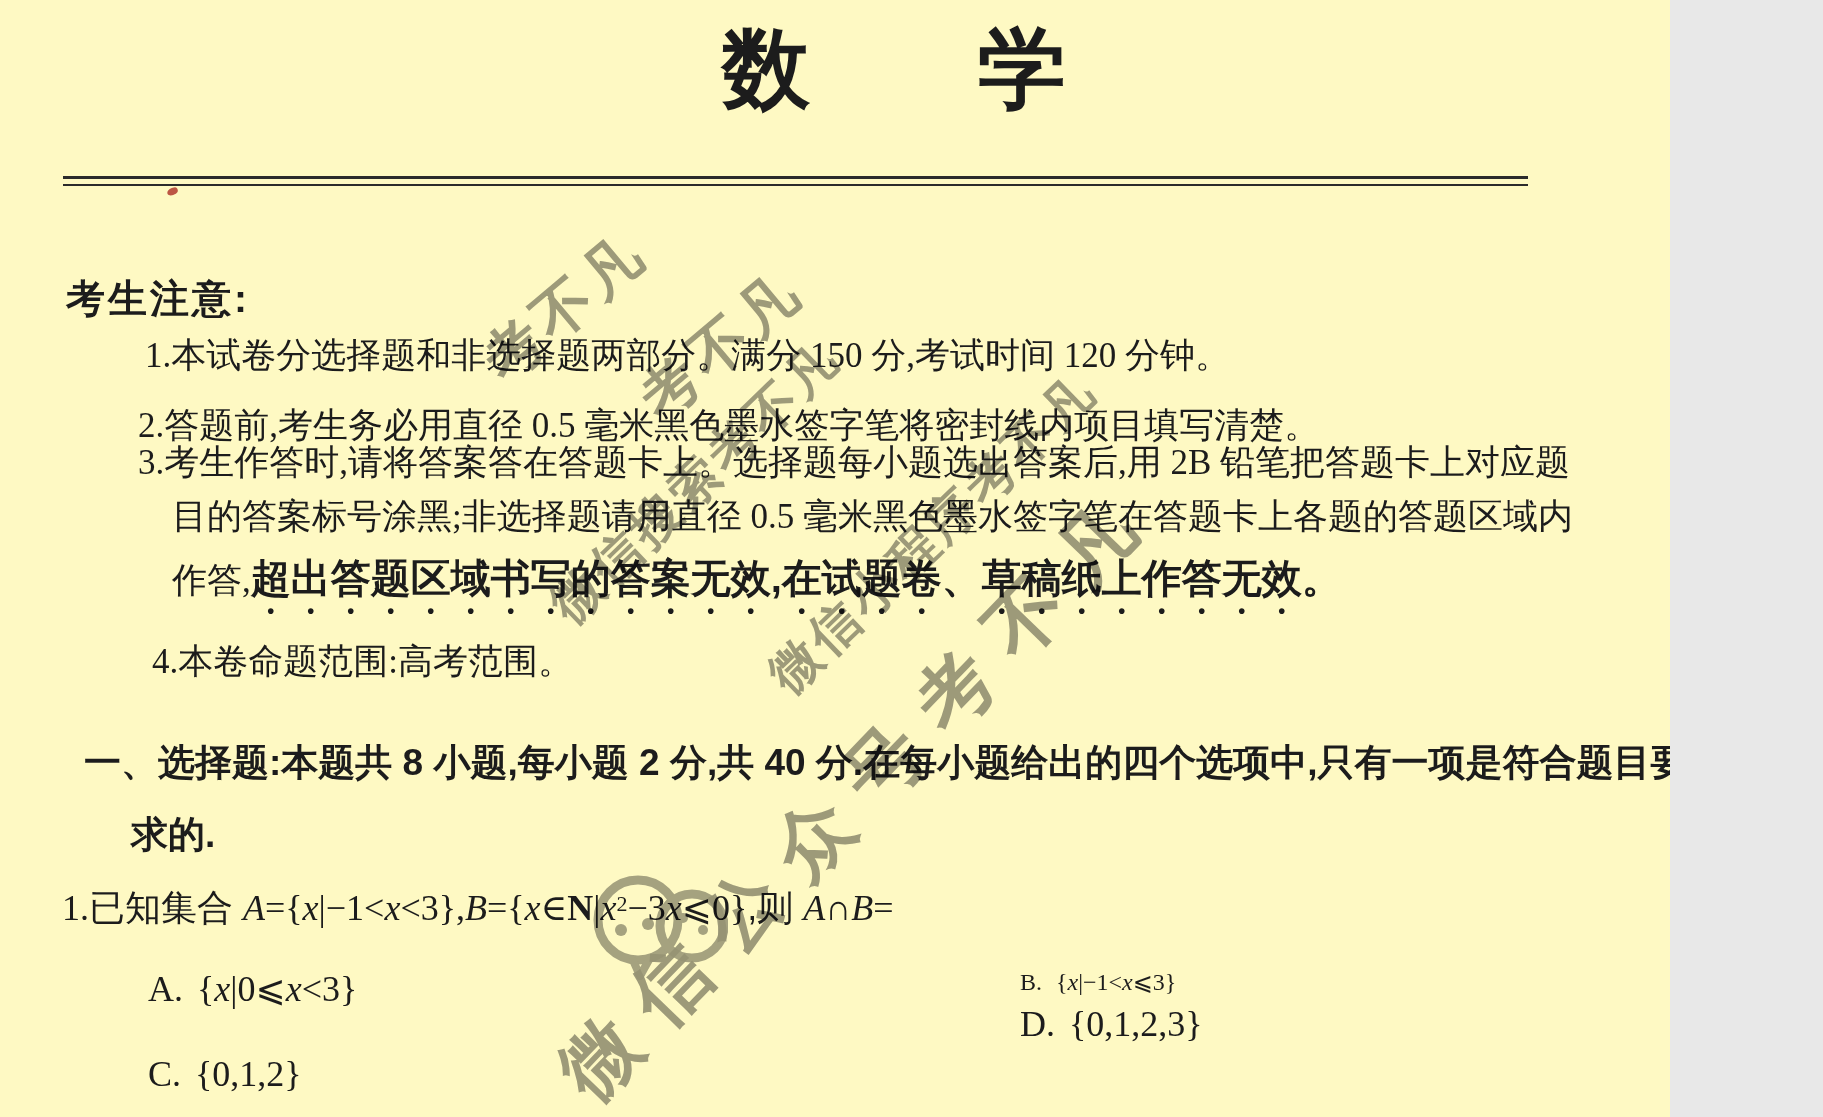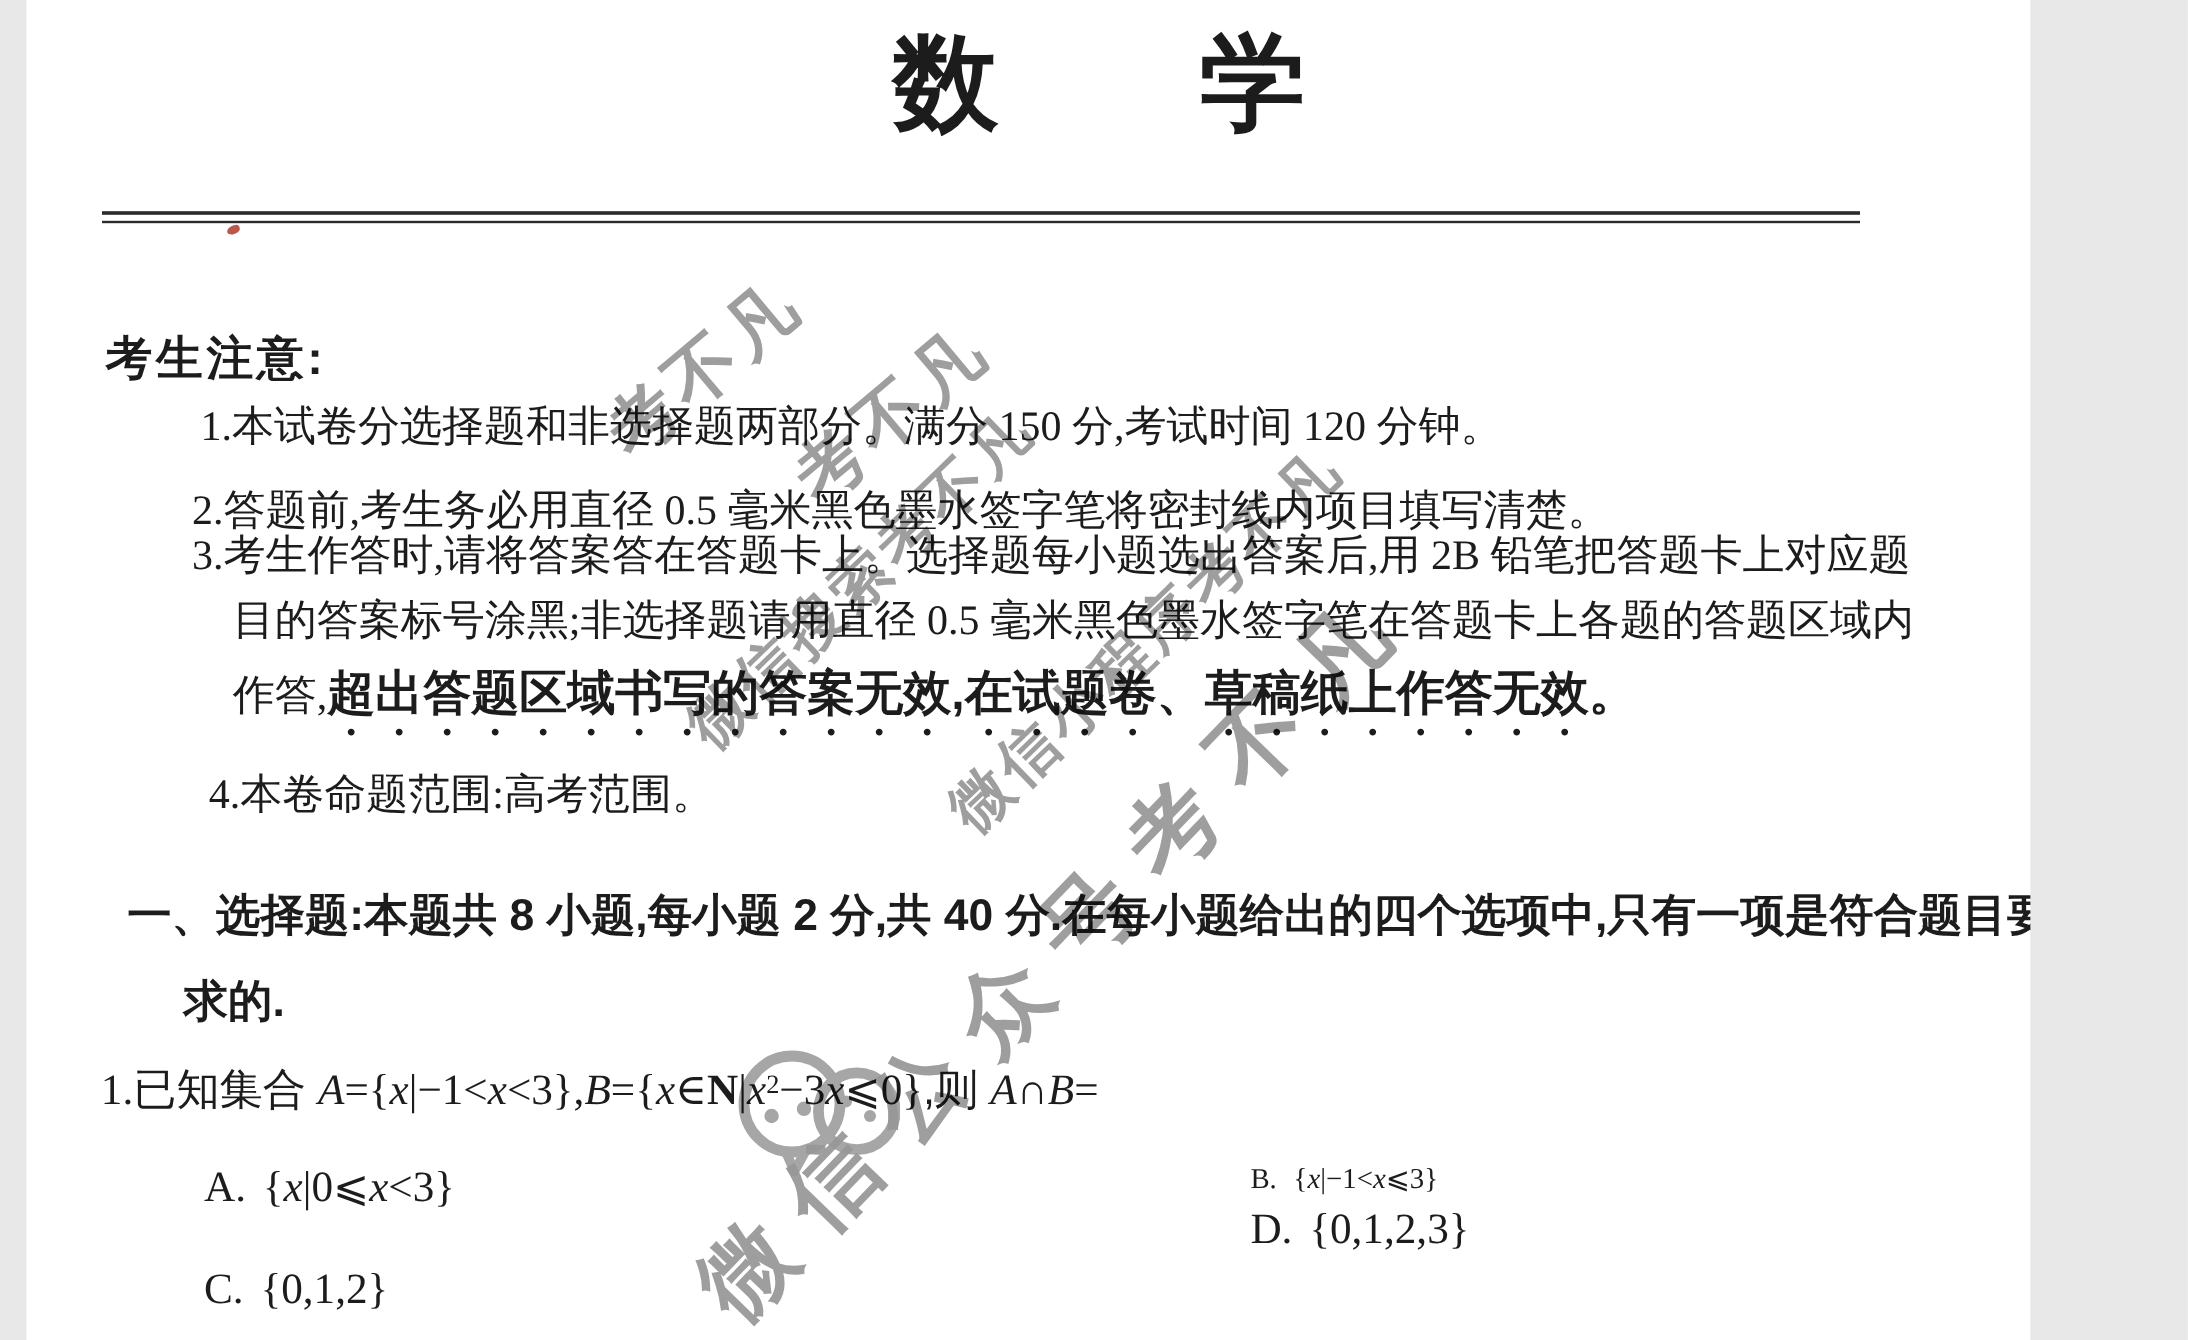--- a/index.html
+++ b/index.html
@@ -1,20 +1,19 @@
 <!DOCTYPE html>
 <html><head>
 <meta charset="utf-8">
 <style>
   html,body{margin:0;padding:0;background:#e8e8e8;}
   .page{
-    position:relative;width:1670px;height:1117px;background:#ffffff;
+    position:relative;width:1670px;height:1117px;background:#fef9c3;
     overflow:hidden;color:#1c1c1c;
     font-family:"Liberation Serif","DejaVu Serif",serif;
-    margin-left:22px;
   }
   .abs{position:absolute;white-space:nowrap;}
   .content{position:relative;z-index:1;}
   
   .title{
     left:722px;top:10px;margin:0;
     font-size:88px;font-weight:700;letter-spacing:168px;
     font-family:"Liberation Serif","DejaVu Serif",serif;
   }
   

